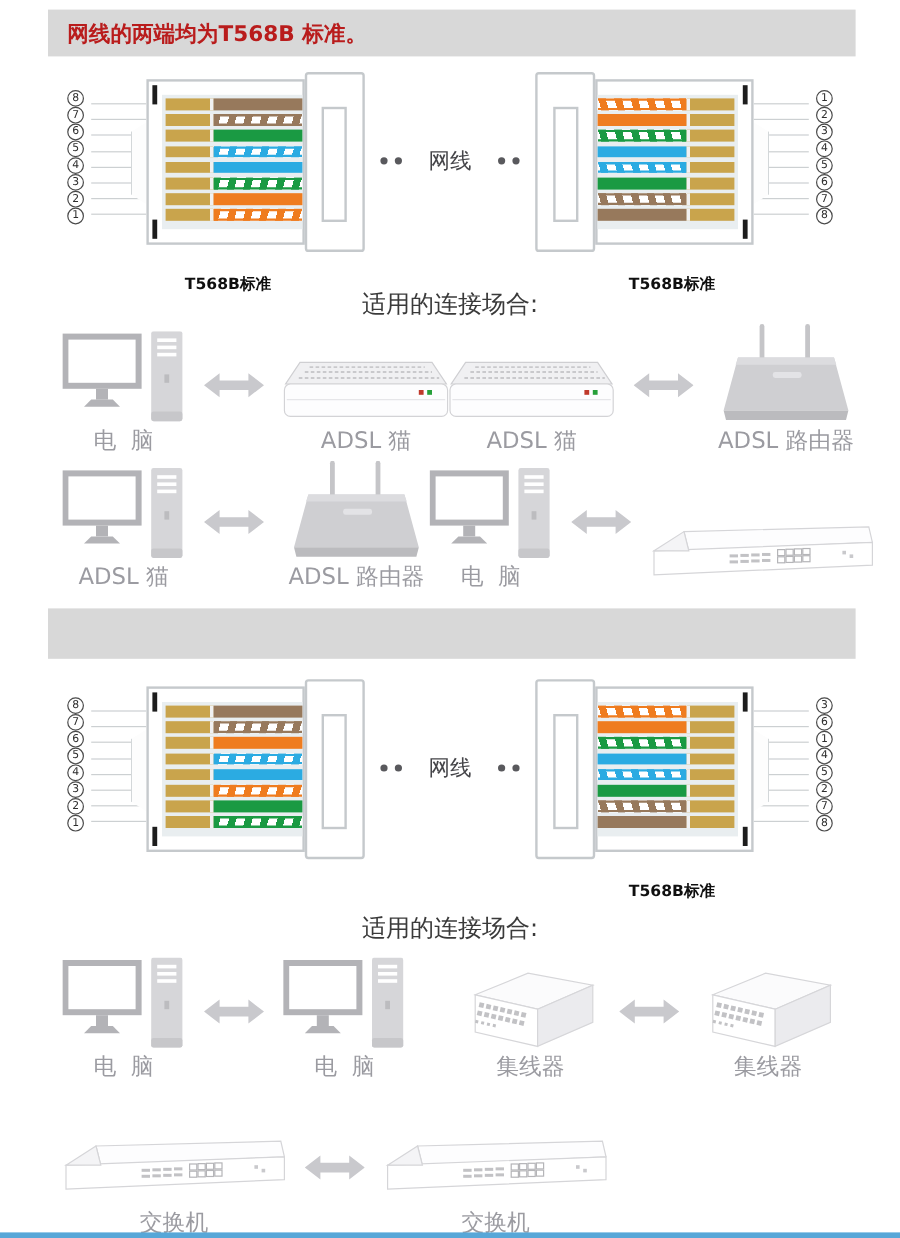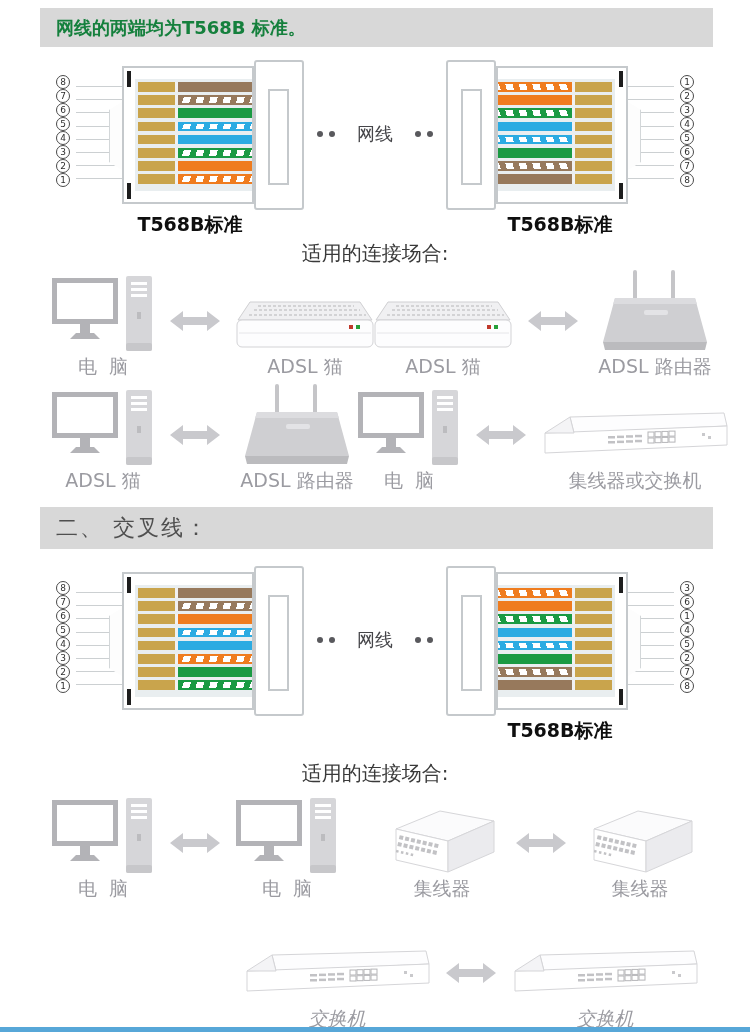--- a/index.html
+++ b/index.html
@@ -9,21 +9,21 @@
   }
   
   .hdr-bar {
     position:absolute; left:40px; width:673px; height:39px; background:#d8d8d8;
     display:flex; align-items:center; padding-left:16px; box-sizing:border-box;
   }
   .hdr-index {
     font-family:"DejaVu Serif","Liberation Serif",serif;
     font-size:22px; color:#4f4f4f; letter-spacing:2px; margin-right:14px; white-space:pre;
   }
-  .hdr-desc { font-size:18px; font-weight:bold; color:#15803d; white-space:pre; }
+  .hdr-desc { font-size:18px; font-weight:bold; color:#b91c1c; white-space:pre; }
 
   
   .conn-section { position:absolute; left:0; width:750px; height:180px; }
   .connector { position:absolute; top:0; width:248px; height:176px; }
   .pin-col { position:absolute; top:15px; display:flex; flex-direction:column; }
   .connector.left  .pin-col { left:0; }
   .connector.right .pin-col { right:0; }
   .pin {
     width:12px; height:12px; border:1px solid #4a4a4a; border-radius:50%;
     font-size:9px; line-height:12px; text-align:center; color:#2e2e2e;
@@ -46,41 +46,41 @@
   .win { position:absolute; left:11px; top:11px; width:117px; height:112px; background:#e9eef0; }
   .wire { position:absolute; left:14px; width:114px; height:9.5px; display:flex; }
   .contact { width:40px; border-right:3px solid #f1f1f1; box-sizing:border-box; }
   .lead { flex:1; }
   .boot {
     position:absolute; left:178px; top:0; width:50px; height:150px;
     border:2px solid #c5c9cc; border-radius:3px; background:#fff; box-sizing:border-box;
   }
   .boot-slot { position:absolute; left:12px; top:27px; width:17px; height:92px; border:2px solid #c5c9cc; }
   .conn-label {
-    position:absolute; top:152px; width:228px; text-align:center;
-    font-size:19px; font-weight:bold; color:#0f0f0f;
+    position:absolute; top:168px; width:228px; text-align:center;
+    font-size:13px; font-weight:bold; color:#0f0f0f;
   }
   .connector.left  .conn-label { left:20px; }
   .connector.right .conn-label { right:20px; }
   .cable-mid {
     position:absolute; left:0; right:0; top:62px; height:24px;
     display:flex; align-items:center; justify-content:center; gap:6px;
   }
   .dot { width:6px; height:6px; border-radius:50%; background:#59595d; }
   .cable-label { font-size:18px; color:#454549; margin:0 16px; }
 
   
   .usage-title { position:absolute; left:0; width:750px; text-align:center; font-size:20px; color:#3a3a3a; }
 
   
   .dev-row {
     position:absolute; left:0; width:750px; display:flex;
     justify-content:space-between; padding:0 52px; box-sizing:border-box;
   }
-  .dev-row.centered { justify-content:flex-end; gap:30px;font-style:italic; }
+  .dev-row.centered { justify-content:flex-start; gap:30px; }
   .pair { display:flex; align-items:flex-start; gap:16px; }
   .device { display:flex; flex-direction:column; align-items:center; height:108px; justify-content:flex-end; }
   .icon-box { height:78px; display:flex; align-items:flex-end; justify-content:center; }
   .dev-label { margin-top:0; font-size:19px; color:#9b9ba1; white-space:pre; }
   .arrow-box { margin-top:36px; }
 
   .bottom-bar { position:absolute; left:0; bottom:0; width:750px; height:5px; }
 </style>
 </head>
 <body>
@@ -385,27 +385,25 @@
               <rect x="127" y="19.1" width="6" height="5"></rect>
       <rect x="106" y="26" width="6" height="5"></rect>
               <rect x="113" y="25.7" width="6" height="5"></rect>
       <rect x="120" y="25.4" width="6" height="5"></rect>
               <rect x="127" y="25.1" width="6" height="5"></rect>
     </g>
     <rect x="160" y="21" width="3" height="3" fill="#c9c9cc"></rect>
     <rect x="166" y="24" width="3" height="3" fill="#c9c9cc"></rect>
   </svg>
 </div>
-        <div class="dev-label">集线器或交换机</div>
       </div>
     </div>
   </div>
 
 <div class="hdr-bar" style="top:507px;height:42px">
-  <span class="hdr-index">二、 交叉线：</span>
 </div>
 
 <div class="conn-section" style="top:566px">
   <div style="left:56px" class="connector left">
       <div class="pin-col">
         <div class="pin">8</div>
         <div class="pin">7</div>
         <div class="pin">6</div>
         <div class="pin">5</div>
         <div class="pin">4</div>

